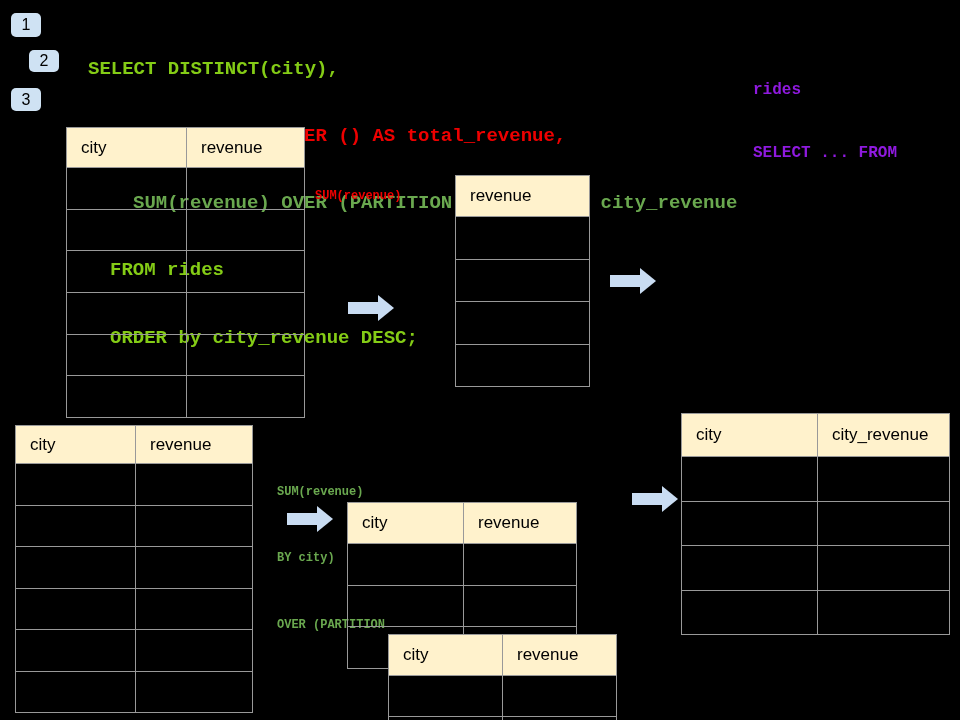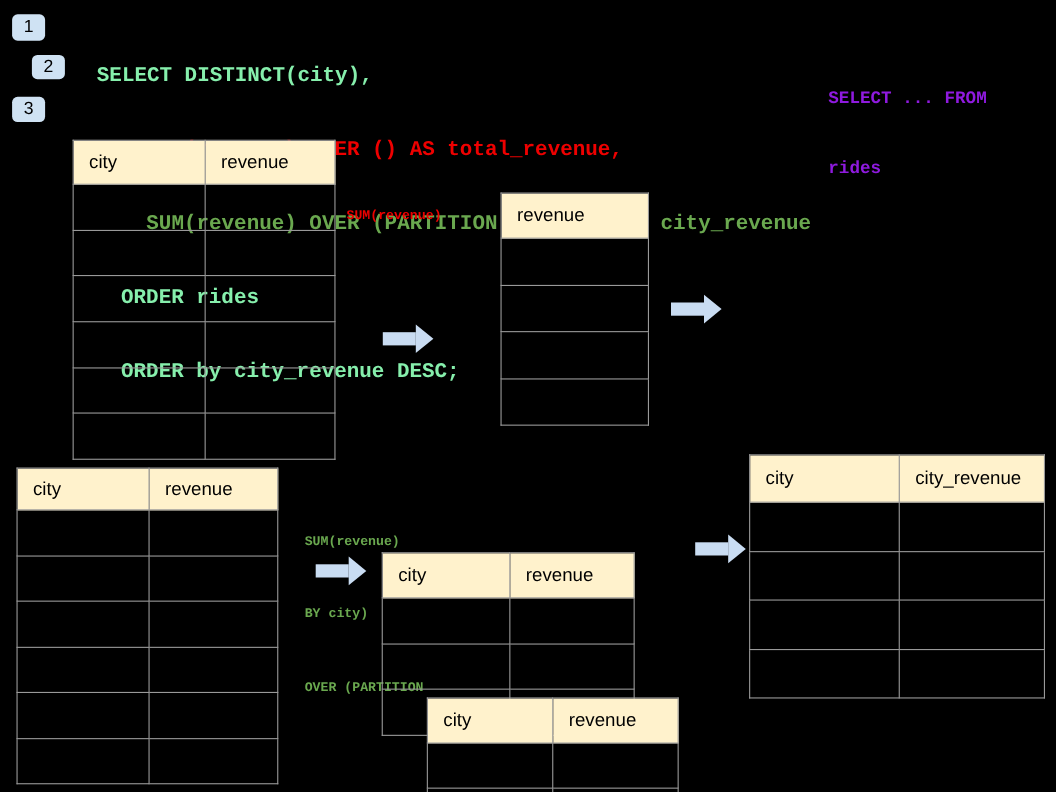--- a/index.html
+++ b/index.html
@@ -3,21 +3,21 @@
 <meta charset="utf-8">
 <style>
   * { margin:0; padding:0; box-sizing:border-box; }
   html,body { width:960px; height:720px; }
   body { position:relative; background:#000; overflow:hidden;
          font-family:"Liberation Sans", sans-serif; }
 
   
   .mono { font-family:"Liberation Mono","DejaVu Sans Mono",monospace; font-weight:bold; }
   .code-block { position:absolute; left:88px; top:13px; font-size:19px; line-height:22.4px; white-space:pre; }
-  .cl-purple { color:#86efac; }
+  .cl-purple { color:#84cc16; }
   .cl-red    { color:#EE0000; }
   .cl-green  { color:#6AA84F; }
   .indent-1 { padding-left:22px; }
   .indent-2 { padding-left:45px; }
   .annotation { position:absolute; font-size:12px; white-space:pre; }
   .side-note { position:absolute; left:753px; top:38px; font-size:16px; line-height:21px; color:#8F1ADF; white-space:pre; }
 
   
   .badge { position:absolute; background:#CFE2F3; border-radius:5px;
            display:flex; align-items:center; justify-content:center;
@@ -41,27 +41,27 @@
 <body>
 
 <div class="badge" style="left:11px; top:13px; width:30px; height:24px;">1</div>
 <div class="badge" style="left:29px; top:50px; width:30px; height:22px;">2</div>
 <div class="badge" style="left:11px; top:88px; width:30px; height:23px;">3</div>
 
 <div class="code-block mono">
   <div class="cl-purple">SELECT DISTINCT(city),</div>
   <div class="cl-red indent-2">SUM(revenue) OVER () AS total_revenue,</div>
   <div class="cl-green indent-2">SUM(revenue) OVER (PARTITION BY city) as city_revenue</div>
-  <div class="cl-purple indent-1">ORDER rides</div>
+  <div class="cl-purple indent-1">FROM rides</div>
   <div class="cl-purple indent-1">ORDER by city_revenue DESC;</div>
 </div>
 
 <div class="side-note mono">
+  <div>rides</div>
   <div>SELECT ... FROM</div>
-  <div>rides</div>
 </div>
 
 <table class="dtable" style="left:66px; top:127px; width:239px;">
   <colgroup>
       <col style="width:120px">
       <col>
     </colgroup>
   <thead>
     <tr style="height:40px">
       <th>city</th>

